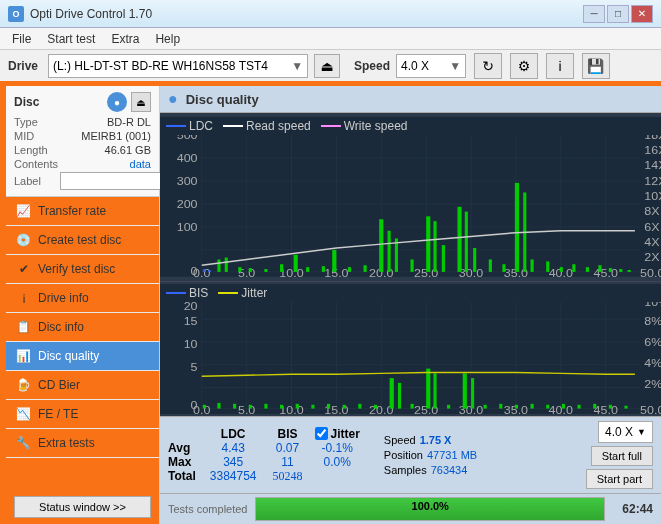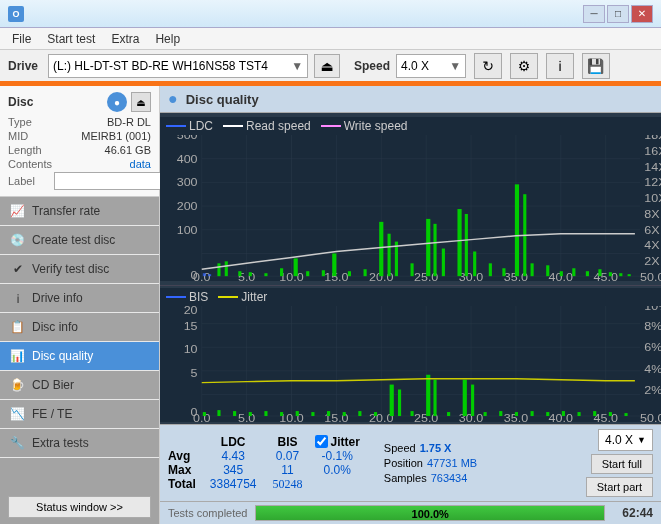--- a/index.html
+++ b/index.html
@@ -61,25 +61,26 @@
     .speed-label { font-weight: bold; color: #333; margin-left: 8px; }
     .speed-select { background: white; border: 1px solid #aaa; height: 24px; padding: 0 4px; width: 70px; font-size: 11px; cursor: pointer; display: flex; align-items: center; gap: 4px; }
     .icon-btn { width: 28px; height: 26px; background: #e8e8e8; border: 1px solid #aaa; display: flex; align-items: center; justify-content: center; cursor: pointer; font-size: 14px; margin-left: 2px; }
 
     
     .main-area { display: flex; height: calc(524px - 28px - 22px - 36px); }
 
     
     .sidebar {
       width: 160px;
-      background: #a3a3a3;
+      background: #f97316;
       border-right: 1px solid #ccc;
       display: flex;
       flex-direction: column;
       flex-shrink: 0;
+      padding-left: 6px;
     }
     .disc-info-panel {
       padding: 6px 8px;
       border-bottom: 1px solid #ccc;
       background: #f8f8f8;
     }
     .disc-info-header { display: flex; align-items: center; justify-content: space-between; margin-bottom: 4px; }
     .disc-label { font-weight: bold; font-size: 12px; color: #333; }
     .info-row { display: flex; justify-content: space-between; margin-bottom: 2px; }
     .info-key { color: #666; font-size: 11px; }
@@ -182,40 +183,41 @@
       background: #c8d8e8;
       padding: 3px 8px;
       display: flex;
       align-items: center;
       gap: 8px;
       border-top: 1px solid #aaa;
       flex-shrink: 0;
     }
     .progress-track {
       flex: 1;
-      height: 16px;
+      height: 24px;
       background: #e0e0e0;
       border: 1px solid #aaa;
       position: relative;
       overflow: hidden;
     }
     .progress-fill {
       height: 100%;
       background: linear-gradient(to bottom, #40c840, #30a830);
     }
     .progress-text { position: absolute; width: 100%; text-align: center; top: 0; font-size: 11px; color: #000; font-weight: bold; line-height: 16px; }
     .time-display { font-size: 12px; color: #333; font-weight: bold; min-width: 40px; text-align: right; }
     .status-text { font-size: 11px; color: #666; }
   </style>
 </head>
 <body>
 
 <div class="title-bar">
   <div class="title-bar-left">
     <div class="title-bar-icon">O</div>
+    <span class="title-text">Opti Drive Control 1.70</span>
   </div>
   <div class="title-bar-controls">
     <div class="title-btn">─</div>
     <div class="title-btn">□</div>
     <div class="title-btn close">✕</div>
   </div>
 </div>
 
 <div class="menu-bar">
   <span class="menu-item">File</span>

